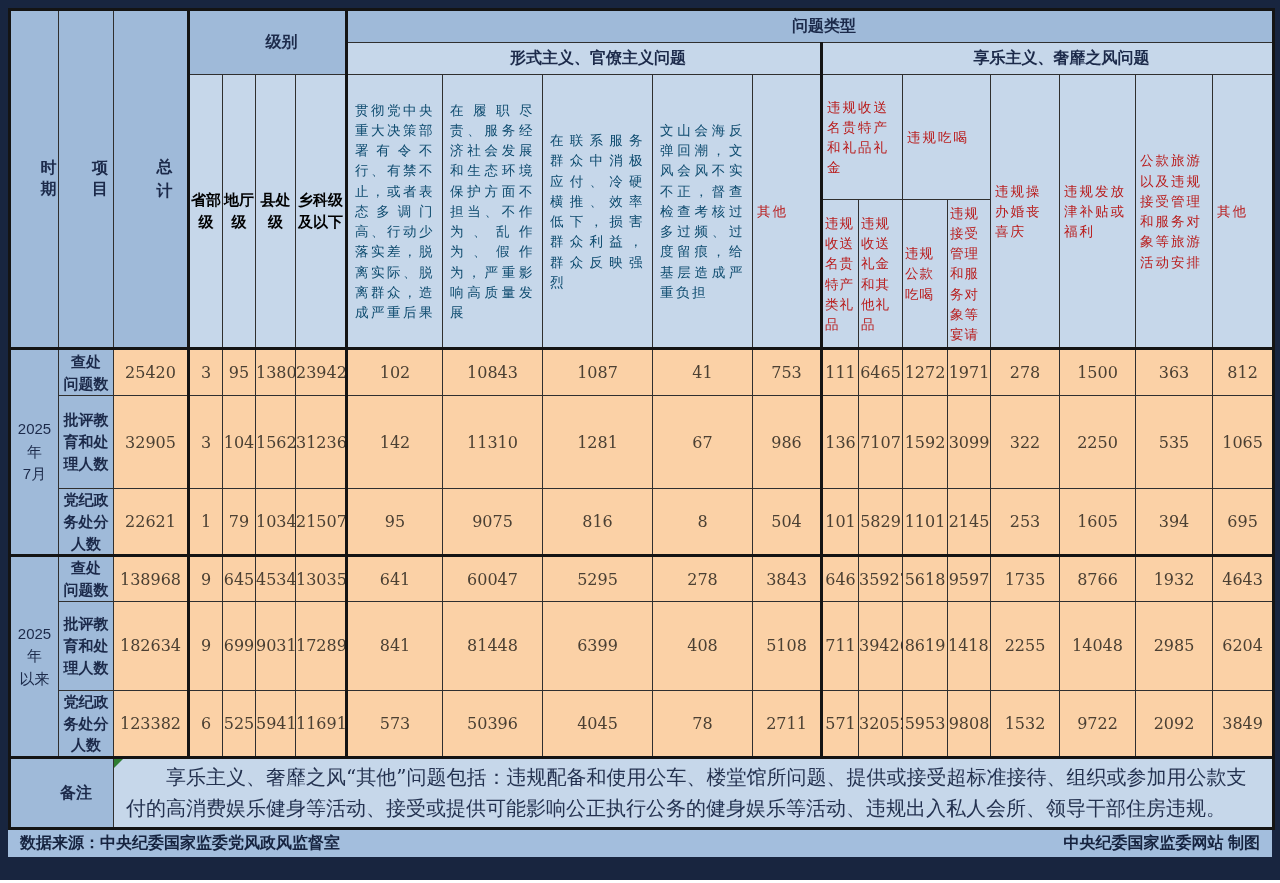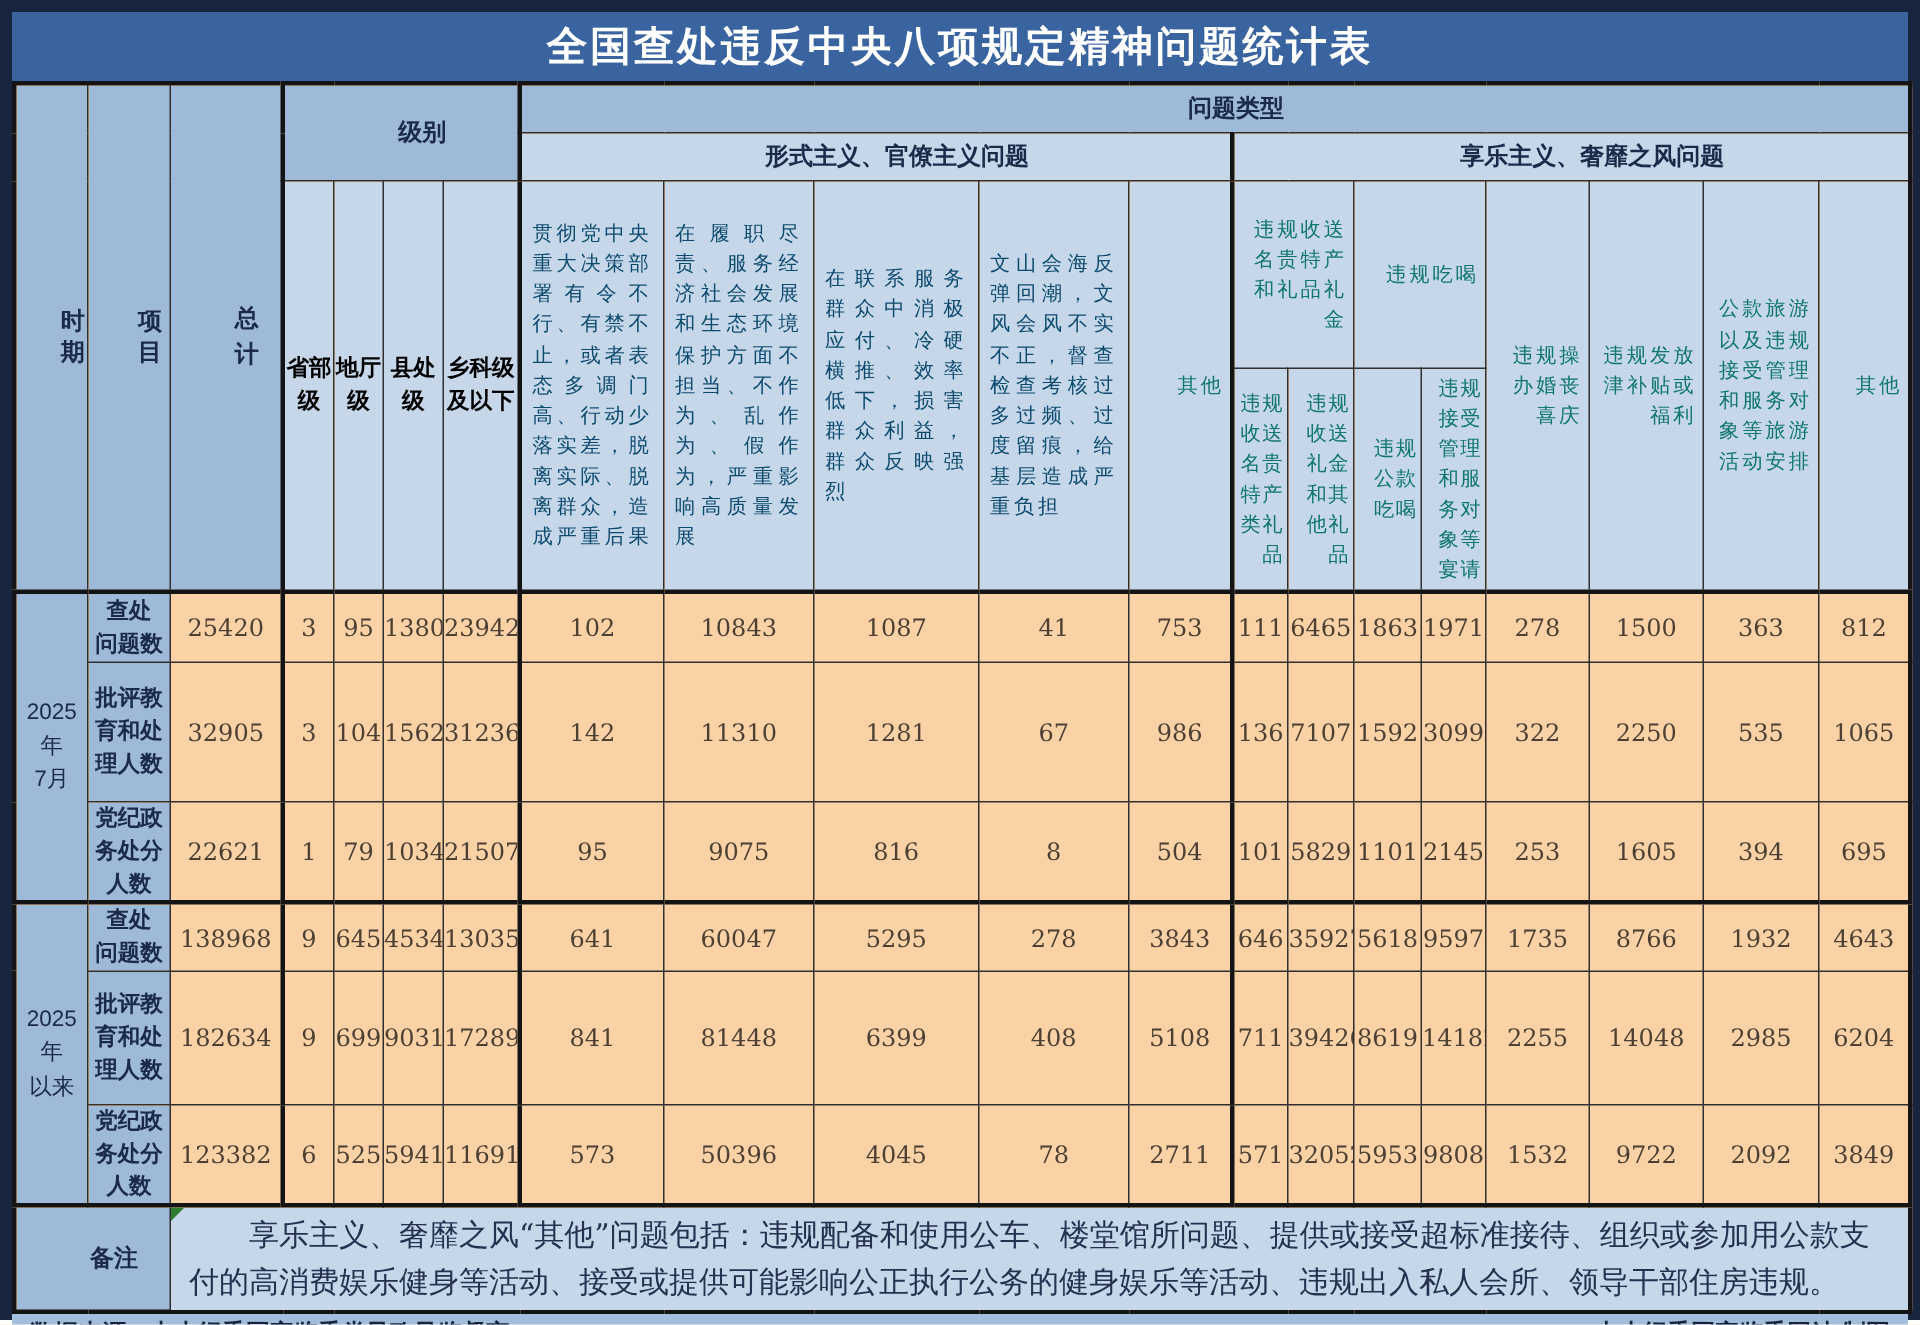--- a/index.html
+++ b/index.html
@@ -11,22 +11,22 @@
     font-family:"Liberation Sans",sans-serif;
   }
   table.stat{border-collapse:collapse;table-layout:fixed;width:1264px;background:#fbd1a6;border:3px solid #141414;}
   th,td{border:1px solid #2f2f2f;text-align:center;vertical-align:middle;overflow:hidden;padding:0;}
   .med{background:#9fbad9;}
   .lt{background:#c6d7ea;}
   .b{font-weight:bold;color:#1c2a4a;font-size:16px;font-family:"Liberation Sans",sans-serif;padding-left:28px;}
   .lvl{font-weight:bold;color:#000000;font-size:15px;line-height:1.5;font-family:Liberation Sans, sans-serif;}
   .desc{font-family:"DejaVu Serif",serif;font-weight:normal;font-size:13.5px;color:#0c4a6e;
         letter-spacing:2.5px;line-height:1.5;text-align:justify;padding:4px 7px;}
-  .sub{font-family:"DejaVu Serif",serif;font-weight:normal;font-size:13.5px;color:#0f766e;
-       letter-spacing:1px;line-height:1.5;text-align:right;padding:2px 2px;}
+  .sub{font-family:"DejaVu Serif",serif;font-weight:normal;font-size:13.5px;color:#b91c1c;
+       letter-spacing:1px;line-height:1.5;text-align:left;padding:2px 2px;}
   .sub2{letter-spacing:2px;padding:2px 4px;}
   .num{font-family:"DejaVu Serif",serif;font-size:16px;color:#4b4033;background:#fbd1a6;}
   .per{font-size:15px;color:#1c2a4a;white-space:pre-line;line-height:1.5;}
   .item{font-weight:bold;font-size:15px;color:#1c2a4a;white-space:pre-line;line-height:1.45;font-family:"Liberation Sans",sans-serif;}
   .pre{white-space:pre-line;line-height:1.5;}
   .thickR{border-right:3px solid #141414;}
   tr.thickT>td,tr.thickT>th{border-top:3px solid #141414;}
   tr.hr1{height:33px;} tr.hr2{height:32px;} tr.hr3{height:125px;} tr.hr4{height:149px;}
   tr.r0{height:47px;} tr.r1{height:93px;} tr.r2{height:61px;}
   tr.r3{height:43px;} tr.r4{height:89px;} tr.r5{height:66px;}
@@ -38,21 +38,20 @@
   .footer-bar{width:1264px;height:27px;background:#a3bedd;display:flex;align-items:center;
               justify-content:space-between;padding:0 12px;box-sizing:border-box;
               font-weight:bold;font-size:16px;color:#16233f;font-family:"Liberation Sans",sans-serif;}
 </style>
 </head>
 <body>
 
 <div class="page">
   <div class="frame">
 
-    <div class="title-bar">全国查处违反中央八项规定精神问题统计表</div>
 
     <table class="stat">
       <colgroup>
         <col style="width:49px">
           <col style="width:55px">
           <col style="width:75px">
         <col style="width:34px">
           <col style="width:33px">
           <col style="width:40px">
           <col style="width:51px">
@@ -118,21 +117,21 @@
           <td class="num">95</td>
           <td class="num">1380</td>
           <td class="num thickR">23942</td>
           <td class="num">102</td>
           <td class="num">10843</td>
           <td class="num">1087</td>
           <td class="num">41</td>
           <td class="num thickR">753</td>
           <td class="num">111</td>
           <td class="num">6465</td>
-          <td class="num">1863</td>
+          <td class="num">1272</td>
           <td class="num">1971</td>
           <td class="num">278</td>
           <td class="num">1500</td>
           <td class="num">363</td>
           <td class="num">812</td>
         </tr>
         <tr class="r1">
           <td class="med item">批评教
 育和处
 理人数</td>

